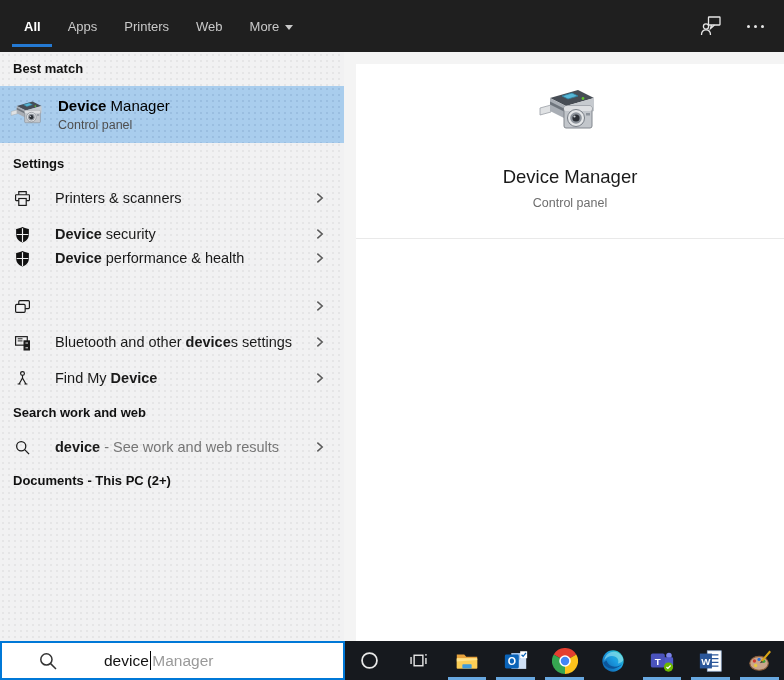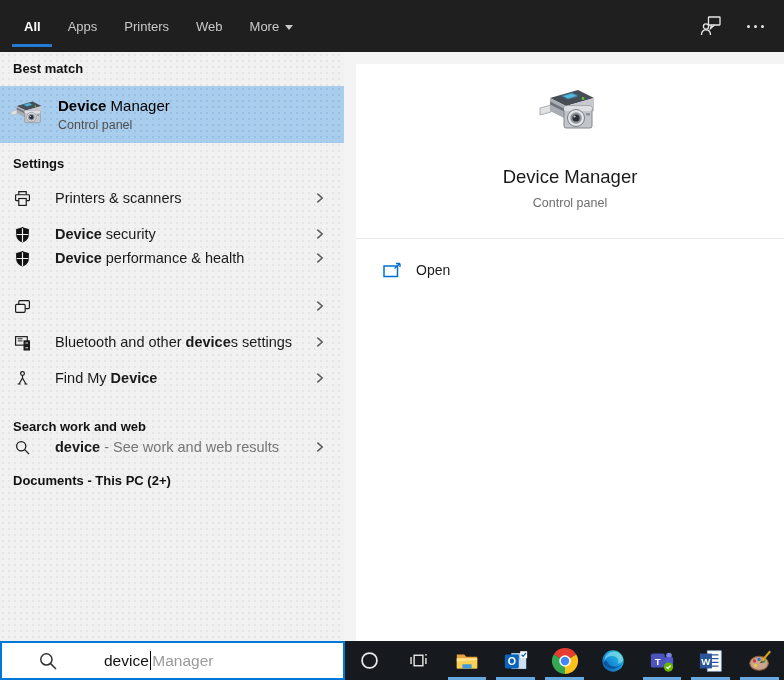--- a/index.html
+++ b/index.html
@@ -270,21 +270,21 @@
       </svg>
     </span>
     <span class="row-label"><span>Find My </span><span class="bold">Device</span><span></span></span>
     <span class="chevron">
       <svg viewBox="0 0 12 12" fill="none" stroke="#5a5a5a" stroke-width="1.4">
           <path d="M4 2 L8.5 6 L4 10"></path>
         </svg>
     </span>
   </div>
 
-  <div class="sec-header" style="top:367px">Search work and web</div>
+  <div class="sec-header" style="top:353px">Search work and web</div>
 
   <div class="row" style="top:377px">
     <span class="row-icon">
       <svg viewBox="0 0 16 16" fill="none" stroke="#1a1a1a" stroke-width="1.2">
         <circle cx="6.8" cy="6.8" r="4.3"></circle>
           <path d="M10 10 L14.2 14.2"></path>
       </svg>
     </span>
     <span class="row-label"><span class="bold">device</span><span class="muted"> - See work and web results</span></span>
     <span class="chevron">
@@ -313,29 +313,20 @@
         <circle cx="38" cy="34" r="8.5" fill="#e4e6e8" stroke="#777d85" stroke-width="1"></circle>
         <circle cx="38" cy="34" r="5.8" fill="#8d939b"></circle>
         <circle cx="38" cy="34" r="3.6" fill="#2b2f35"></circle>
         <circle cx="36.5" cy="32.5" r="1.1" fill="#cdd2d8"></circle>
         <rect x="48" y="29" width="4" height="2.5" fill="#8d939b"></rect>
       </svg>
     </span>
     <div class="card-title">Device Manager</div>
     <div class="card-sub">Control panel</div>
     <div class="card-divider"></div>
-    <div class="open-row">
-      <span class="open-icon">
-        <svg viewBox="0 0 19 15" fill="none" stroke="#0070d0">
-          <rect x="1" y="3.5" width="13.5" height="10.5" stroke-width="1.5"></rect>
-          <path d="M11.5 6 L17 1 M17 1 H13 M17 1 V4.6" stroke-width="1.3"></path>
-        </svg>
-      </span>
-      <span class="open-label">Open</span>
-    </div>
   </div>
 </div>
 
 <div class="search-bar">
   <span class="sicon">
     <svg viewBox="0 0 20 20" fill="none" stroke="#333" stroke-width="1.5">
       <circle cx="8.4" cy="8.4" r="5.6"></circle>
         <path d="M12.6 12.6 L18 18"></path>
     </svg>
   </span>

